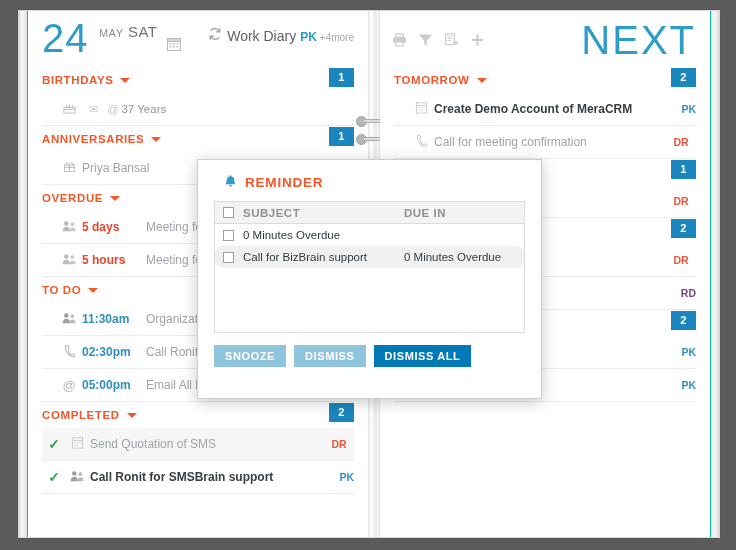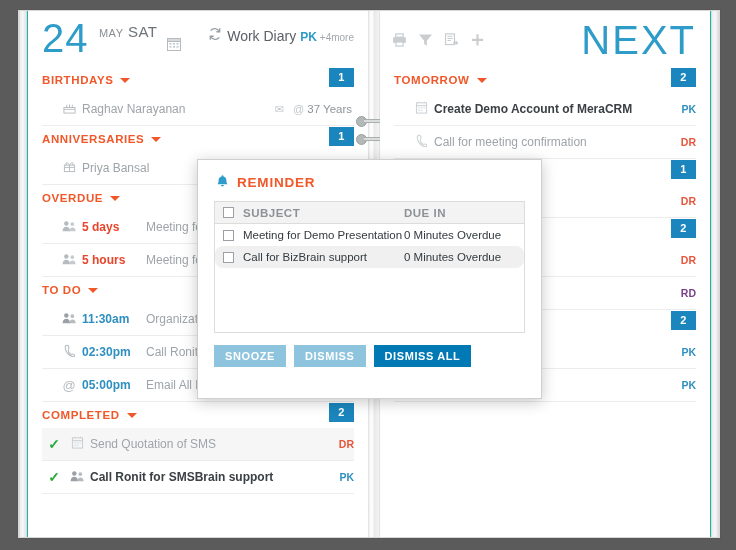--- a/index.html
+++ b/index.html
@@ -102,35 +102,35 @@
   .row .ic { width: 26px; flex: 0 0 26px; text-align: center; color: #b6bbbf; }
   .row .ic.shift { margin-left: 12px; }
   .row .ttl { color: #9fa4a9; flex: 1; overflow: hidden; white-space: nowrap; }
   .row .ttl.strong { color: #3b4044; font-weight: bold; }
   .row .meta { color: #8f9499; font-size: 11.5px; padding-right: 2px; }
   .row .tm { color: #2e8fc0; font-weight: bold; font-size: 12px; width: 64px; flex: 0 0 64px; }
   .row .tm.red { color: #e8452c; }
   .row .minis { margin-left: 7px; color: #c2c7cb; font-size: 11px; letter-spacing: 3px; }
   .row .who { font-size: 10.5px; font-weight: bold; width: 30px; text-align: right; }
   .who.pk { color: #2e8fc0; }
-  .who.dr { color: #e8553c; }
+  .who.dr { color: #e8553c; text-align: center; }
   .who.rd { color: #7b3f8c; }
   .row.alt { background: #f6f6f6; }
   .row .tick { color: #2aa93c; font-size: 14px; width: 20px; flex: 0 0 20px; text-align: center; font-weight: bold; }
 
   
   .dialog {
     position: absolute; left: 178px; top: 148px; width: 345px; height: 240px;
     background: #ffffff; border: 1px solid #cfcfcf;
     box-shadow: 0 3px 14px rgba(0,0,0,0.22); z-index: 40;
   }
   .dlg-title {
     display: flex; align-items: center; gap: 8px;
     padding: 14px 0 10px 18px;
-    color: #f0582a; font-size: 13.5px; font-weight: bold; letter-spacing: .8px;
+    color: #f0582a; font-size: 13.5px; font-weight: bold; letter-spacing: .8px; margin-left: 8px;
   }
   .bell { color: #2e9cc8; font-size: 15px; }
   .dlg-table {
     margin: 0 16px; border: 1px solid #dcdcdc; height: 132px; overflow: hidden; background:#fff;
   }
   .dt-head, .dt-row { display: flex; align-items: center; height: 22px; font-size: 11.5px; }
   .dt-head { background: #f3f3f3; border-bottom: 1px solid #dcdcdc; color: #8d9297; font-weight: bold; letter-spacing: .5px; }
   .dt-row { color: #333a3f; }
   .dt-row.zebra { background: #f0f0f0; border-radius: 8px; }
   .cbx {
@@ -206,21 +206,20 @@
           <span class="badge">1</span>
         </div>
         <div class="row">
           <span class="ic shift">
             <svg width="13" height="13" viewBox="0 0 14 14">
                 <rect x="1" y="7" width="12" height="6" fill="none" stroke="#b6bbbf"></rect>
                 <path d="M1 9h12" stroke="#b6bbbf" fill="none"></path>
                 <path d="M4 7V4M7 7V3.6M10 7V4" stroke="#b6bbbf"></path>
               </svg>
           </span>
-          <span class="ttl">Raghav Narayanan</span>
           <span class="minis">✉ @</span>
           <span class="meta">37 Years</span>
         </div>
       </div>
 
       <div class="sec">
         <div class="sec-head">
           <span>ANNIVERSARIES</span>
           <span class="caret"></span>
           <span class="badge">1</span>
@@ -475,21 +474,20 @@
     </div>
 
     <div class="dlg-table">
       <div class="dt-head">
         <span class="cbx"></span>
         <span class="c-subj">SUBJECT</span>
         <span class="c-due">DUE IN</span>
       </div>
       <div class="dt-row">
         <span class="cbx"></span>
-        <span class="c-subj">Meeting for Demo Presentation</span>
         <span class="c-due">0 Minutes Overdue</span>
       </div>
       <div class="dt-row zebra">
         <span class="cbx"></span>
         <span class="c-subj">Call for BizBrain support</span>
         <span class="c-due">0 Minutes Overdue</span>
       </div>
     </div>
 
     <div class="dlg-foot">

